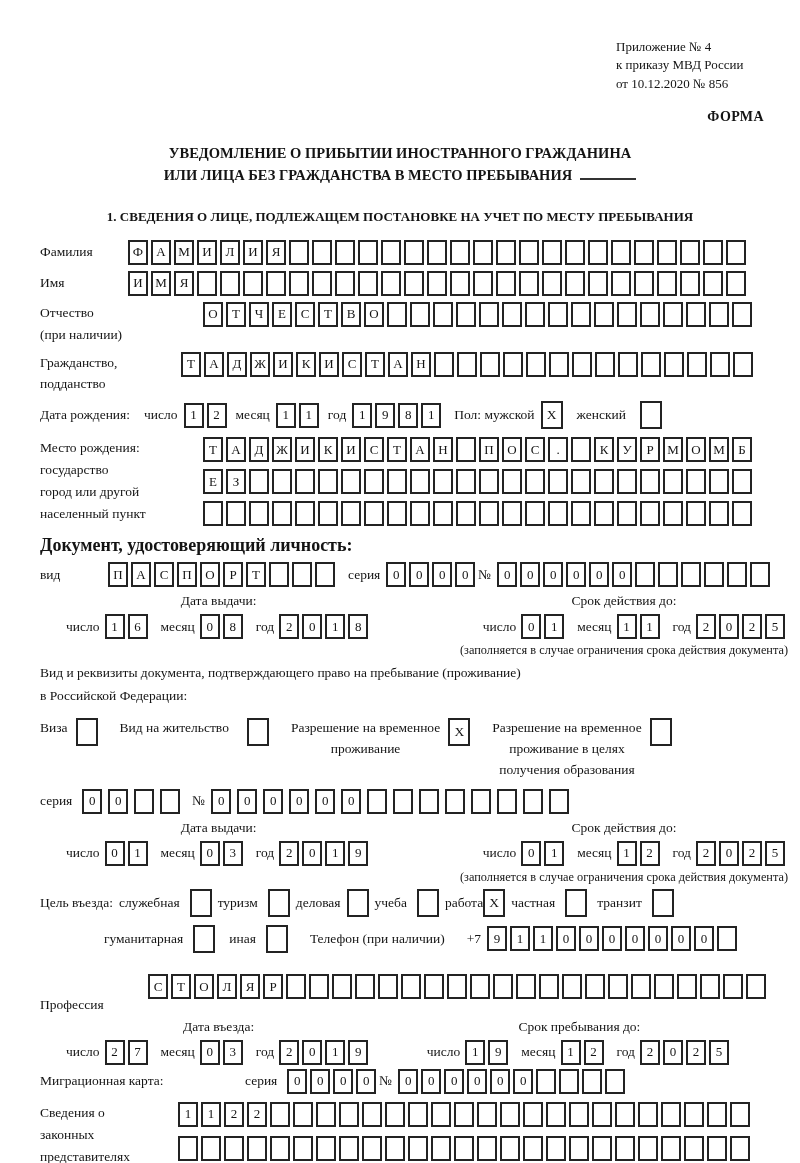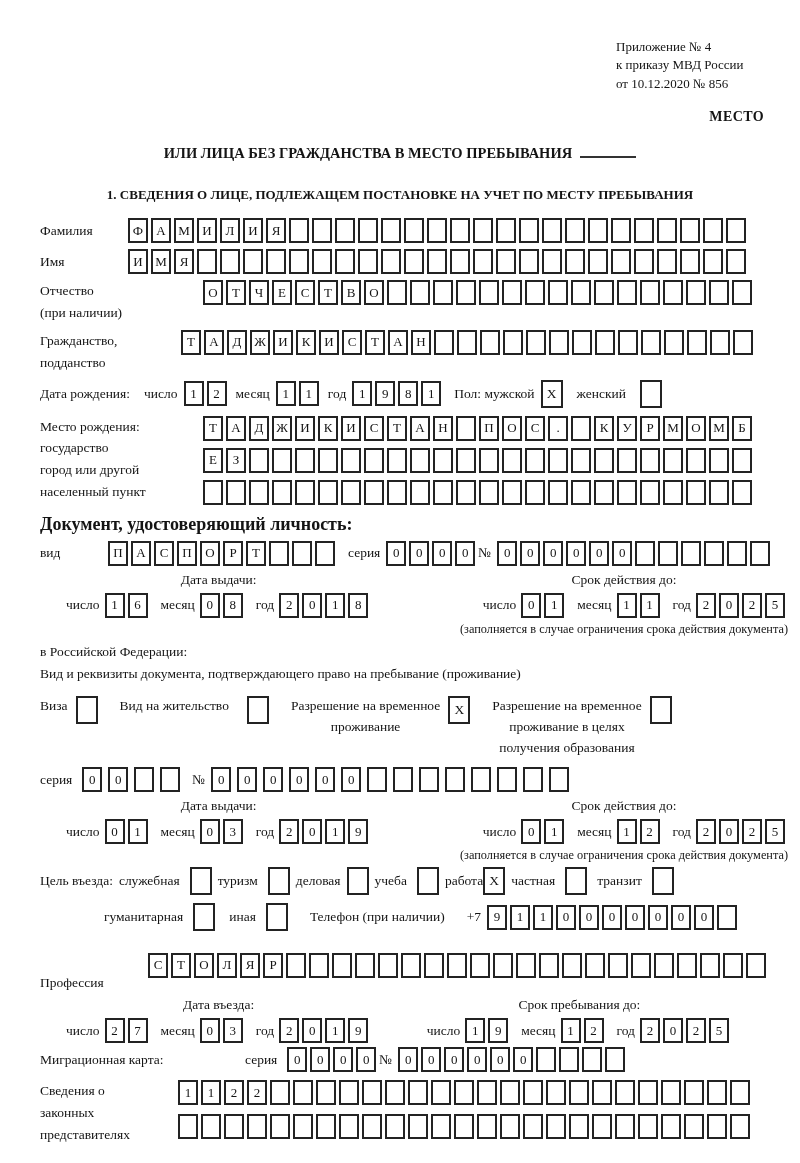--- a/index.html
+++ b/index.html
@@ -56,23 +56,24 @@
 <body>
 
 <div class="page">
 
   <div class="header-note">
     <div>Приложение № 4</div>
     <div>к приказу МВД России</div>
     <div>от 10.12.2020 № 856</div>
   </div>
 
-  <div class="forma">МЕСТО</div>
+  <div class="forma">ФОРМА</div>
 
   <div class="title">
+    <div>УВЕДОМЛЕНИЕ О ПРИБЫТИИ ИНОСТРАННОГО ГРАЖДАНИНА</div>
     <div><span>ИЛИ ЛИЦА БЕЗ ГРАЖДАНСТВА В МЕСТО ПРЕБЫВАНИЯ</span><span class="underline"></span></div>
   </div>
 
   <div class="sec-heading">1. СВЕДЕНИЯ О ЛИЦЕ, ПОДЛЕЖАЩЕМ ПОСТАНОВКЕ НА УЧЕТ ПО МЕСТУ ПРЕБЫВАНИЯ</div>
 
   <div class="body">
 
     <div class="row">
       <div class="lbl w88">Фамилия</div>
       <div class="cells">
@@ -422,22 +423,22 @@
               <div class="cell">2</div>
               <div class="cell">0</div>
               <div class="cell">2</div>
               <div class="cell">5</div>
             </div>
         </div>
         <div class="note">(заполняется в случае ограничения срока действия документа)</div>
       </div>
     </div>
 
+    <div class="plain">Вид и реквизиты документа, подтверждающего право на пребывание (проживание)</div>
     <div class="plain">в Российской Федерации:</div>
-    <div class="plain">Вид и реквизиты документа, подтверждающего право на пребывание (проживание)</div>
 
     <div class="opts-row">
       <div class="opt">
         <div class="optlabel">Виза</div>
         <div class="chk"></div>
       </div>
       <div class="inline-gap22"></div>
       <div class="opt">
         <div class="optlabel">Вид на жительство</div>
         <div class="chk" style="margin-left:18px;"></div>

